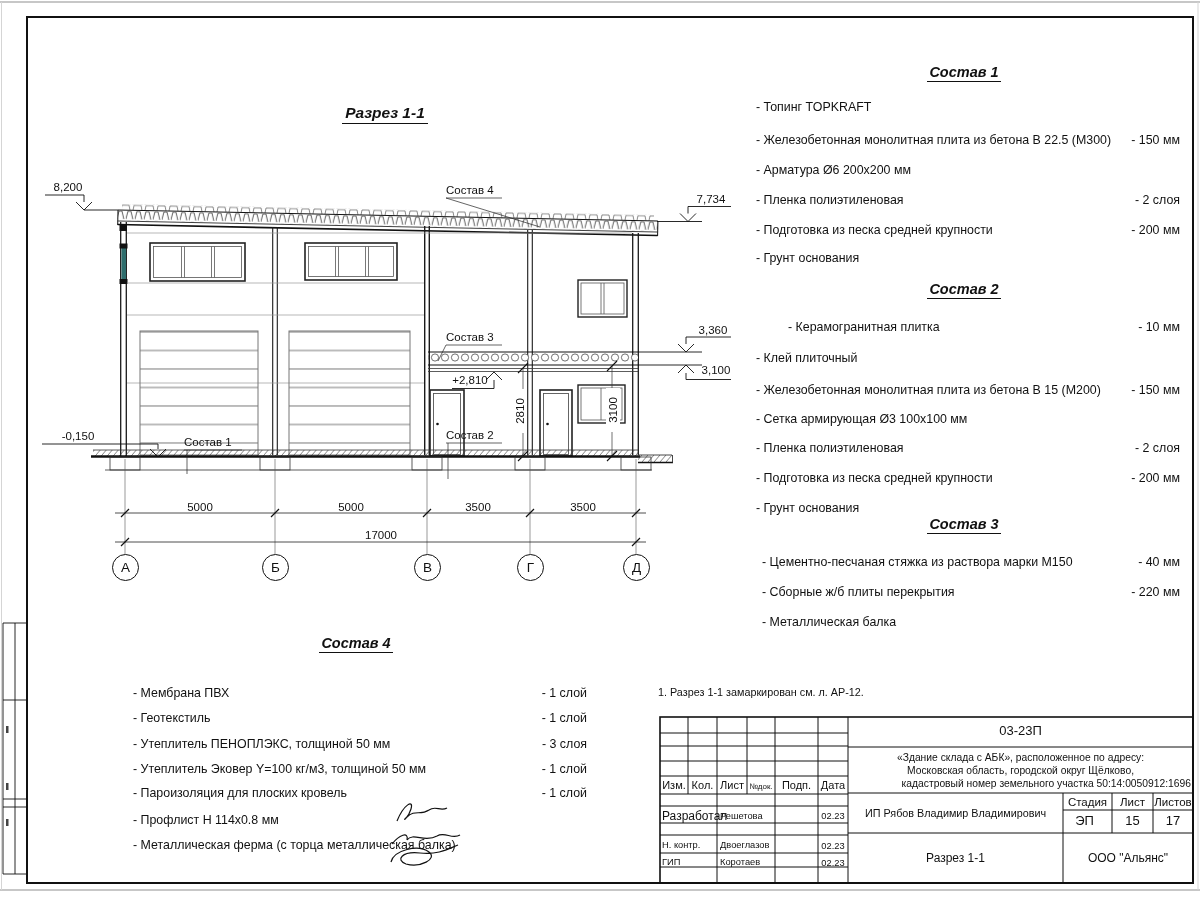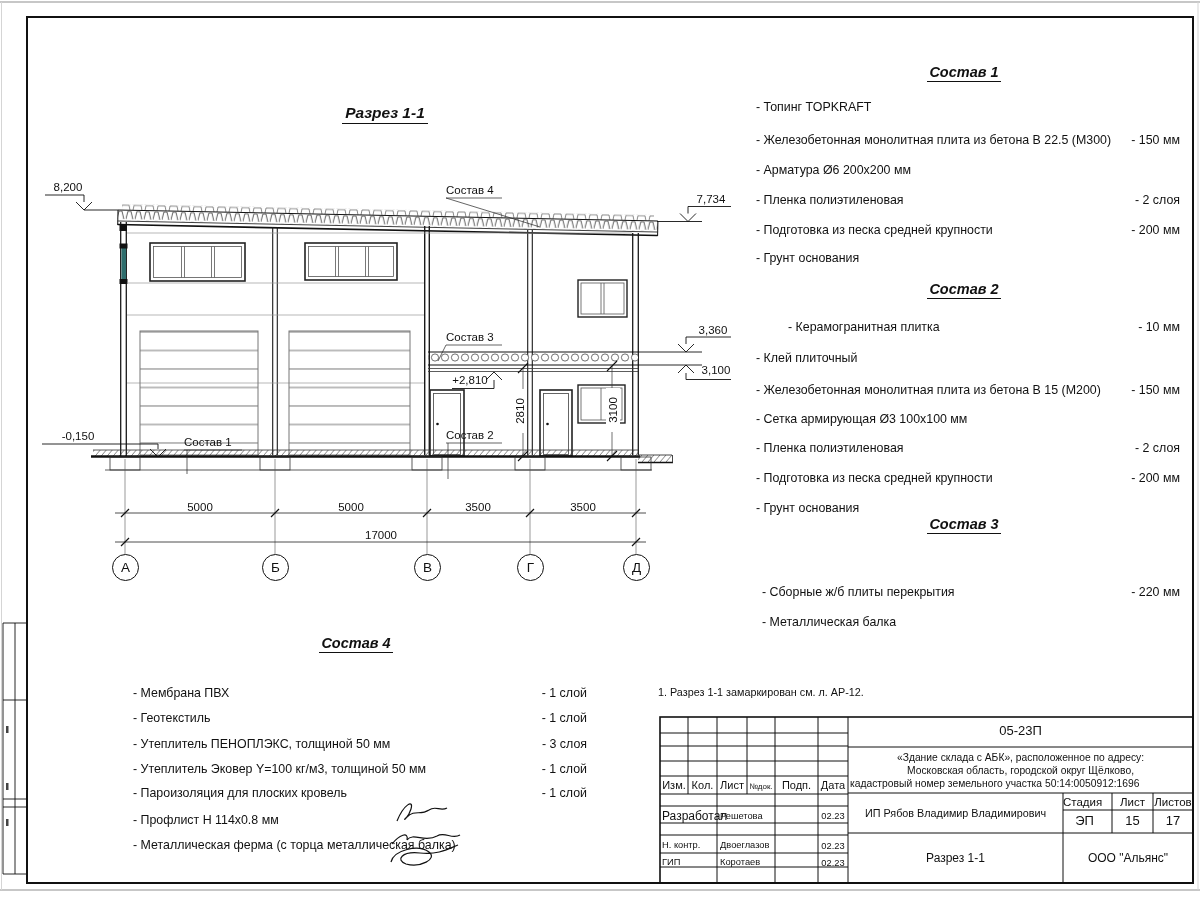--- a/index.html
+++ b/index.html
@@ -324,20 +324,24 @@
         <span class="v">- 200 мм</span>
       </div>
   <div class="row" style="top:220px;">
         <span class="ind">- Грунт основания</span>
         <span class="v"></span>
       </div>
 </div>
 
 <div class="comp" style="left:748px;top:516px;width:432px;height:120px;">
   <div class="comp-h"><span>Состав 3</span></div>
+  <div class="row" style="top:39px;">
+        <span class="ind2">- Цементно-песчаная стяжка  из раствора марки М150</span>
+        <span class="v">- 40 мм</span>
+      </div>
   <div class="row" style="top:69px;">
         <span class="ind2">- Сборные ж/б плиты перекрытия</span>
         <span class="v">- 220 мм</span>
       </div>
   <div class="row" style="top:99px;">
         <span class="ind2">- Металлическая  балка</span>
         <span class="v"></span>
       </div>
 </div>
 
@@ -387,27 +391,27 @@
 <div class="tb" style="left:818px;top:810px;width:30px;text-align:center;font-size:9.3px;">02.23</div>
 
 <div class="tb" style="left:662px;top:839px;width:40px;font-size:9.3px;">Н. контр.</div>
 <div class="tb" style="left:720px;top:839px;width:58px;font-size:9.3px;">Двоеглазов</div>
 <div class="tb" style="left:818px;top:840px;width:30px;text-align:center;font-size:9.3px;">02.23</div>
 
 <div class="tb" style="left:662px;top:856px;width:55px;font-size:9.3px;">ГИП</div>
 <div class="tb" style="left:720px;top:856px;width:55px;font-size:9.3px;">Коротаев</div>
 <div class="tb" style="left:818px;top:857px;width:30px;text-align:center;font-size:9.3px;">02.23</div>
 
-<div class="tb" style="left:848px;top:725px;width:345px;text-align:center;font-size:13px;">05-23П</div>
+<div class="tb" style="left:848px;top:725px;width:345px;text-align:center;font-size:13px;">03-23П</div>
 <div class="tb" style="left:850px;top:751px;width:341px;text-align:center;font-size:10.3px;line-height:13px;">«Здание склада с АБК», расположенное по адресу:</div>
 <div class="tb" style="left:850px;top:764px;width:341px;text-align:center;font-size:10.3px;line-height:13px;">Московская область, городской округ Щёлково,</div>
-<div class="tb" style="left:850px;top:777px;width:341px;text-align:left;font-size:10.3px;line-height:13px;">кадастровый номер земельного участка 50:14:0050912:1696</div>
+<div class="tb" style="left:850px;top:777px;width:341px;text-align:right;font-size:10.3px;line-height:13px;">кадастровый номер земельного участка 50:14:0050912:1696</div>
 <div class="tb" style="left:848px;top:807px;width:215px;text-align:center;font-size:10.8px;">ИП Рябов Владимир Владимирович</div>
 
-<div class="tb" style="left:1063px;top:796px;width:49px;text-align:left;font-size:11.5px;">Стадия</div>
+<div class="tb" style="left:1063px;top:796px;width:49px;text-align:center;font-size:11.5px;">Стадия</div>
 <div class="tb" style="left:1112px;top:796px;width:41px;text-align:center;font-size:11.5px;">Лист</div>
 <div class="tb" style="left:1153px;top:796px;width:40px;text-align:center;font-size:11.5px;">Листов</div>
 <div class="tb" style="left:1063px;top:815px;width:43px;text-align:center;font-size:13px;">ЭП</div>
 <div class="tb" style="left:1112px;top:815px;width:41px;text-align:center;font-size:13px;">15</div>
 <div class="tb" style="left:1153px;top:815px;width:40px;text-align:center;font-size:13px;">17</div>
 
 <div class="tb" style="left:848px;top:852px;width:215px;text-align:center;font-size:12px;">Разрез 1-1</div>
 <div class="tb" style="left:1063px;top:852px;width:130px;text-align:center;font-size:12px;">ООО "Альянс"</div>
 
 </div>

